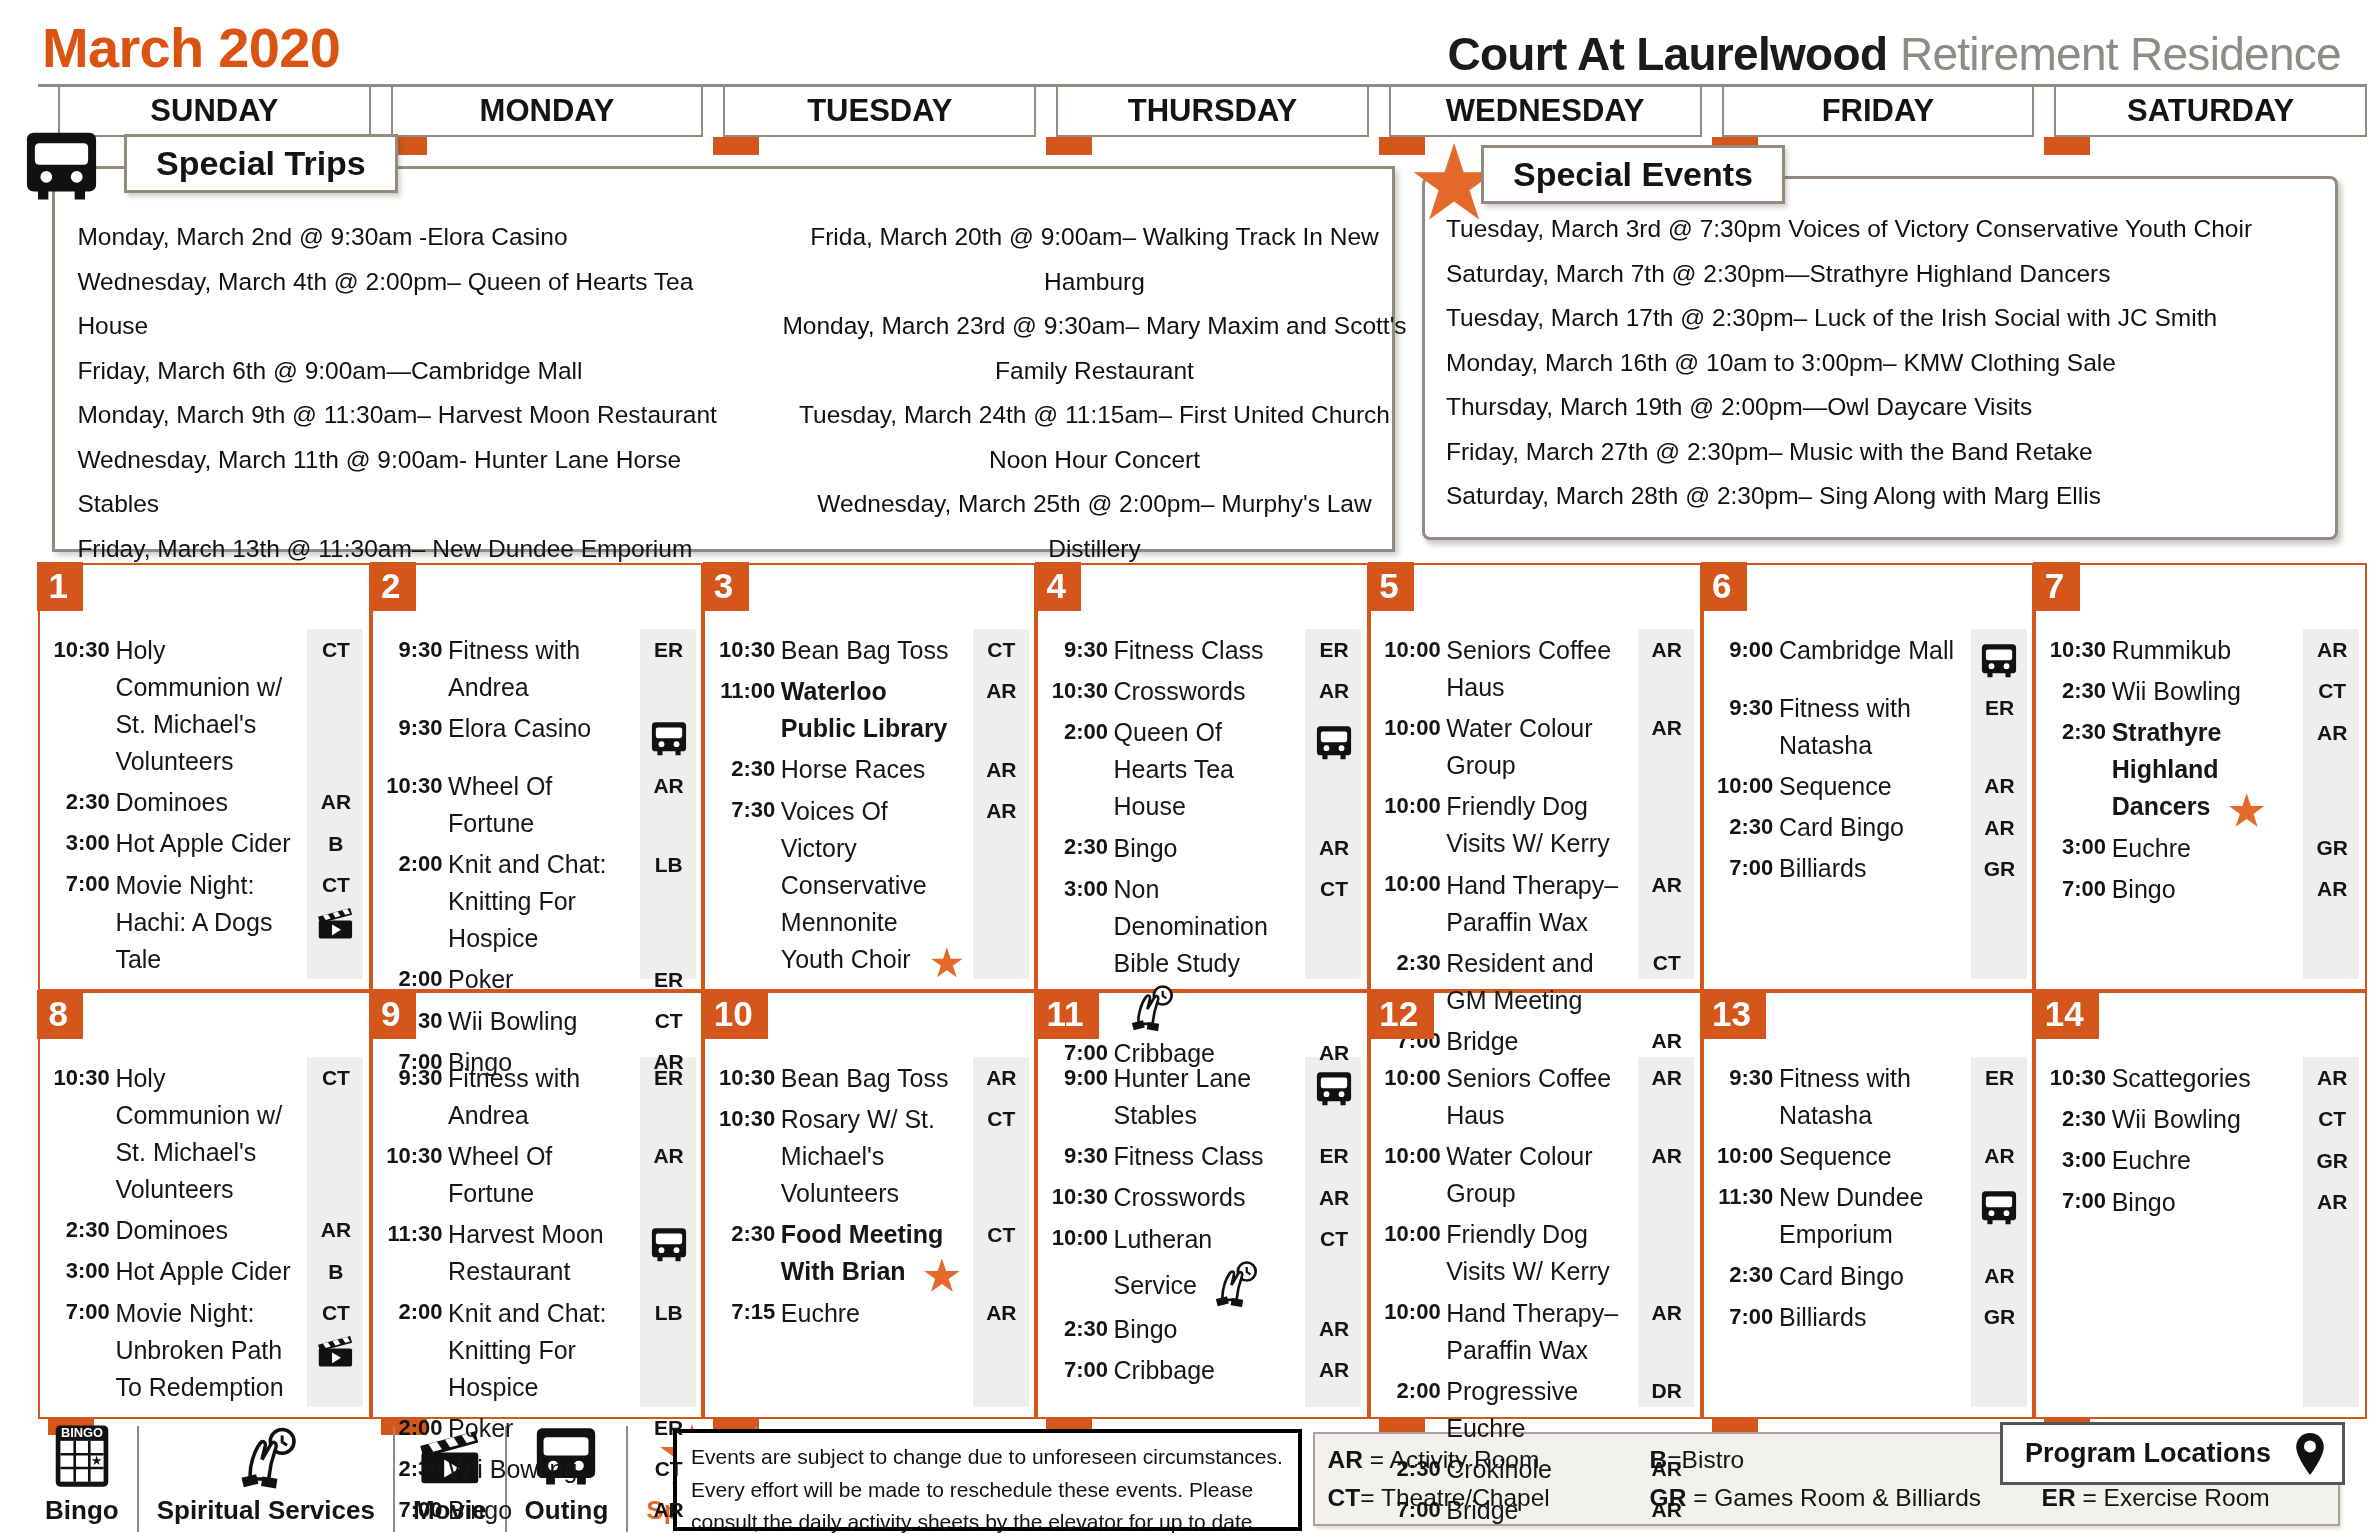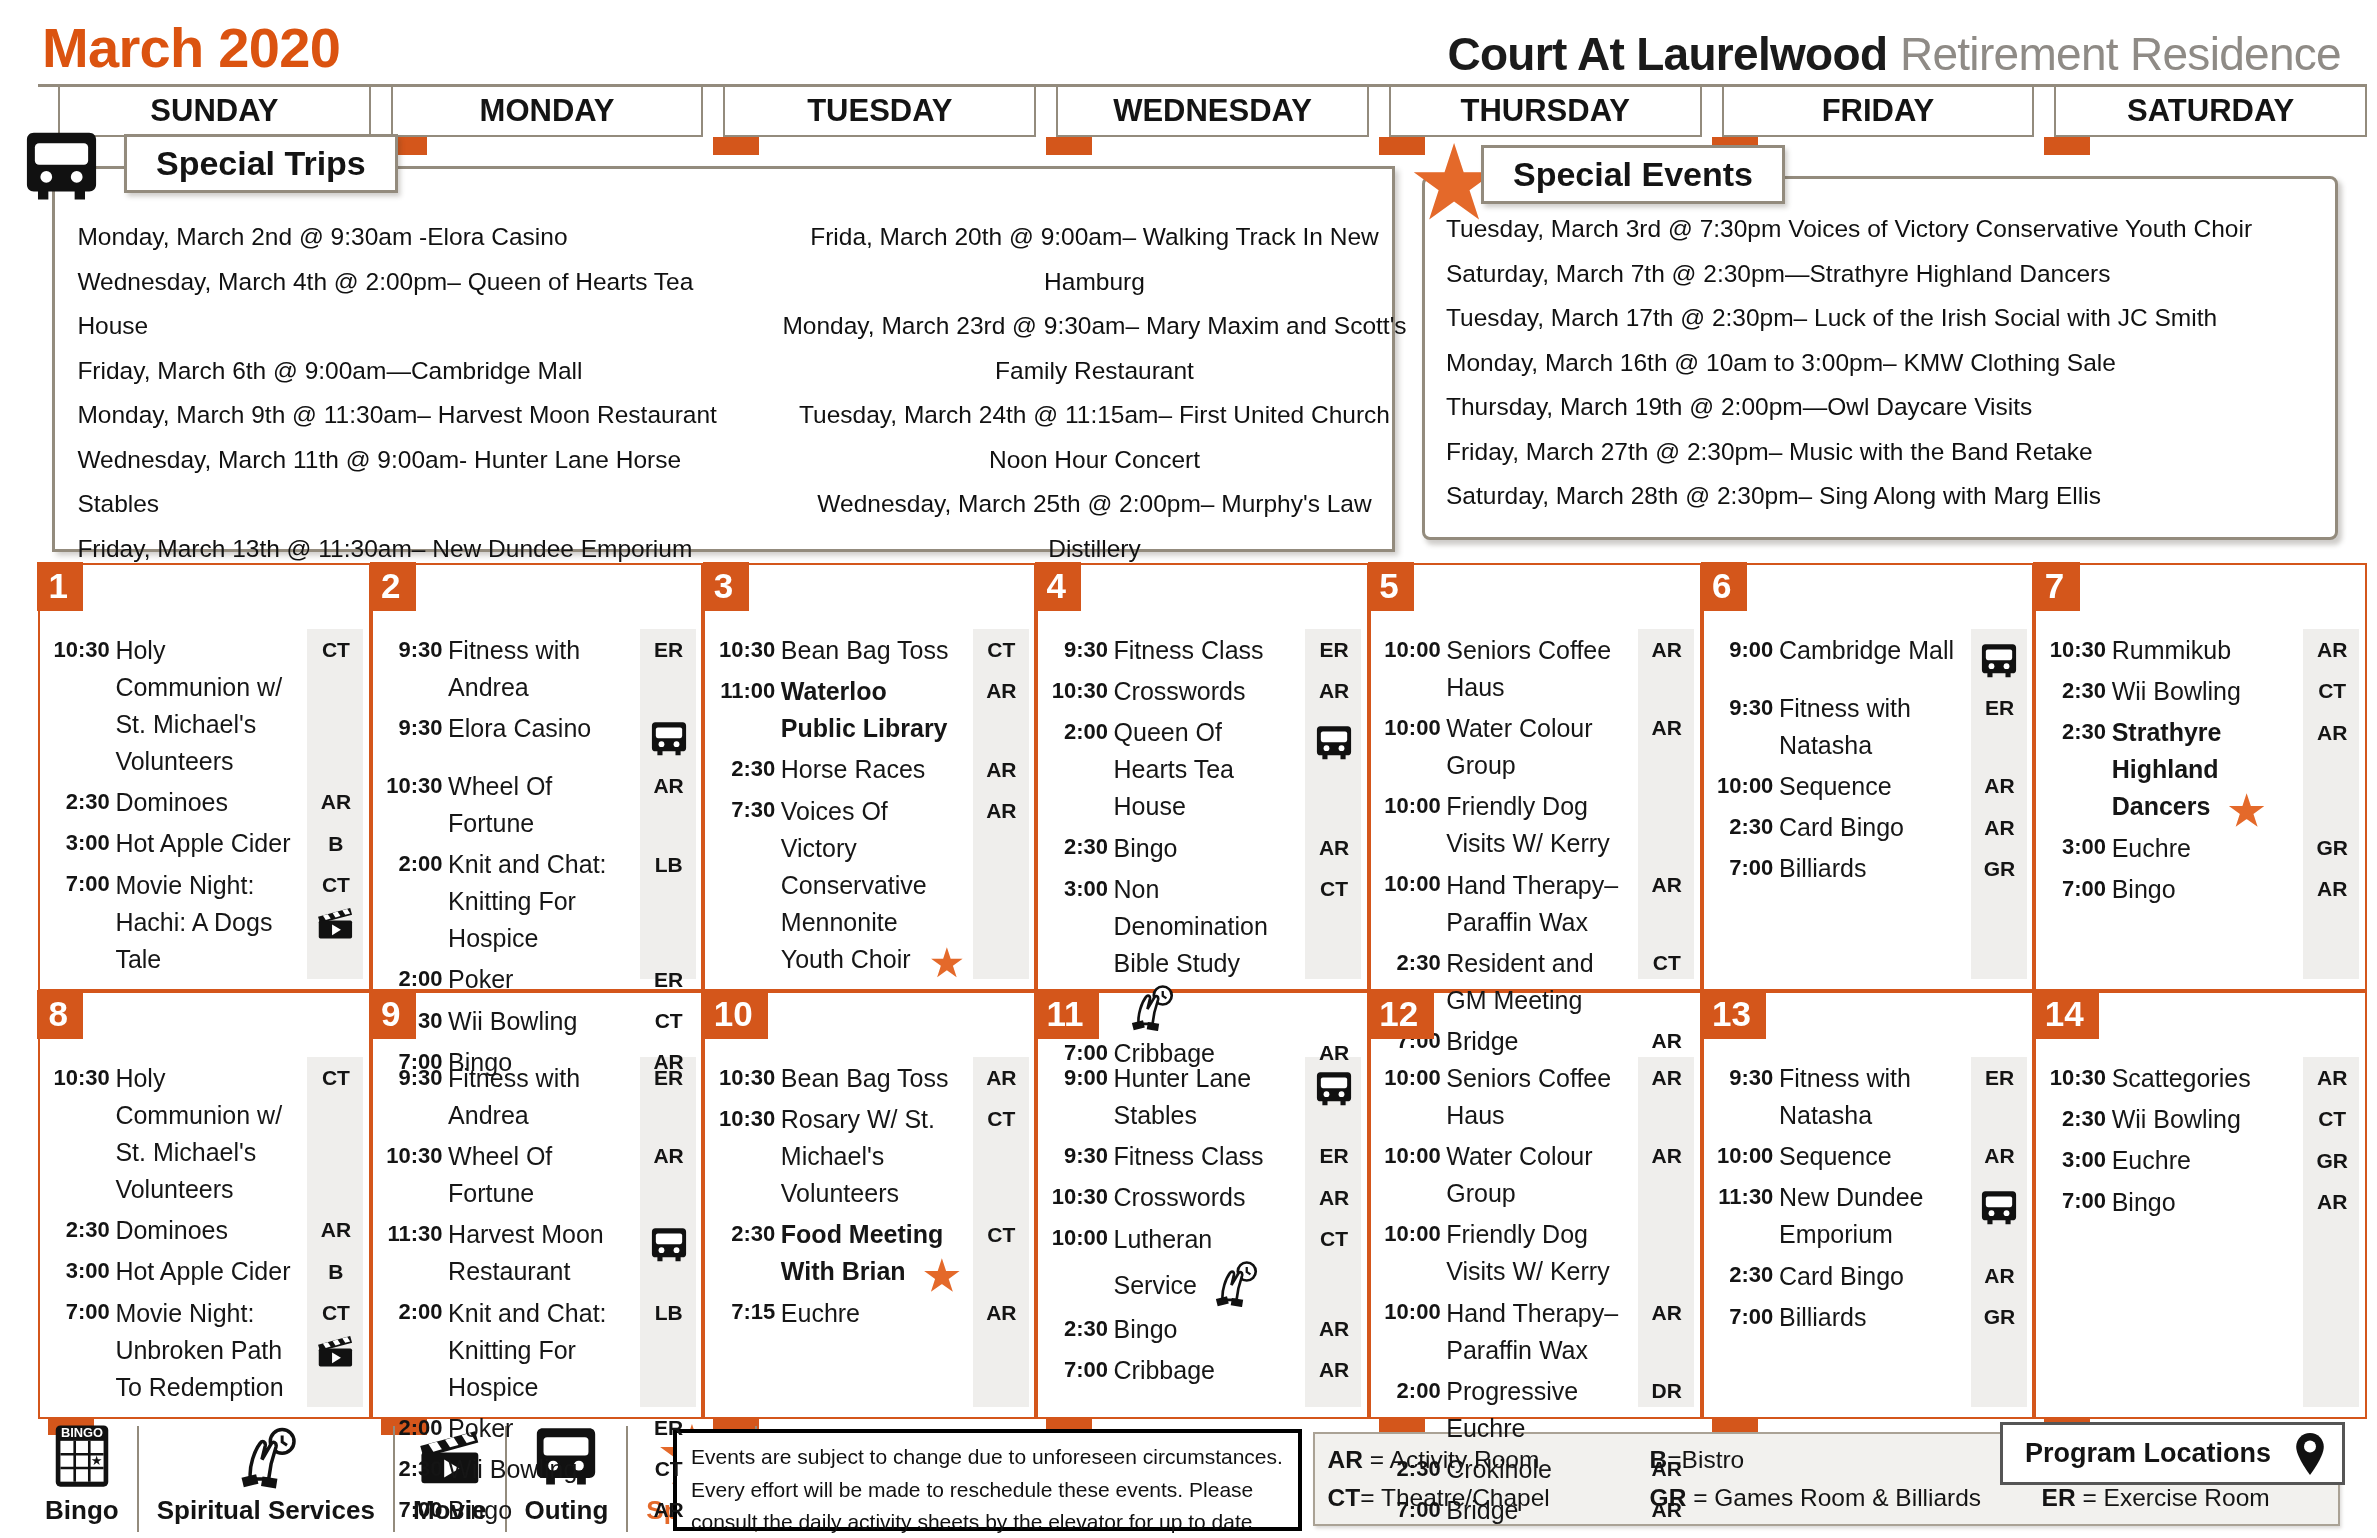--- a/index.html
+++ b/index.html
@@ -97,22 +97,22 @@
 
   <div class="month-title">March 2020</div>
   <div class="facility">
     <span class="fac-bold">Court At Laurelwood</span><span class="fac-light">Retirement Residence</span>
   </div>
 
   <div class="weekday-row">
       <div class="weekday-cell">SUNDAY</div>
       <div class="weekday-cell">MONDAY</div>
       <div class="weekday-cell">TUESDAY</div>
+      <div class="weekday-cell">THURSDAY</div>
       <div class="weekday-cell">WEDNESDAY</div>
-      <div class="weekday-cell">THURSDAY</div>
       <div class="weekday-cell">FRIDAY</div>
       <div class="weekday-cell">SATURDAY</div>
     </div>
 
   <span class="corner-bus icn">
       <svg viewBox="0 0 24 24">
         <path d="M4 2.5h16c1.2 0 2 .8 2 2v13c0 1.2-.8 2-2 2h-1.2v2.3h-3v-2.3H8.2v2.3h-3v-2.3H4c-1.2 0-2-.8-2-2v-13c0-1.2.8-2 2-2z" fill="#111"></path>
         <rect x="4.3" y="5.6" width="15.4" height="6.2" rx="1.2" fill="#fff"></rect>
         <circle cx="7.6" cy="15.3" r="1.7" fill="#fff"></circle>
         <circle cx="16.4" cy="15.3" r="1.7" fill="#fff"></circle>

